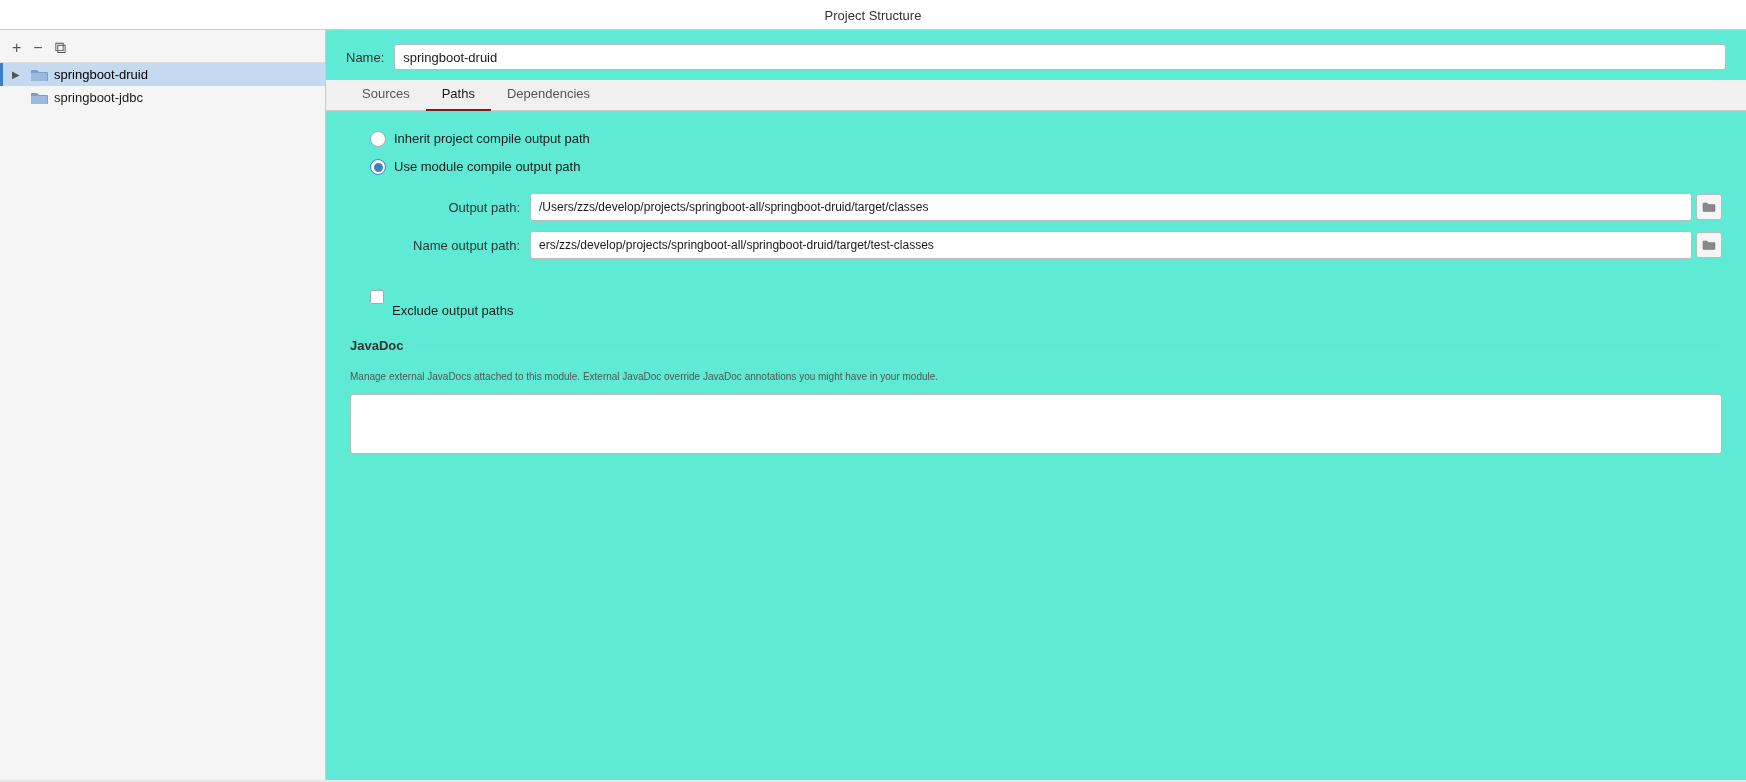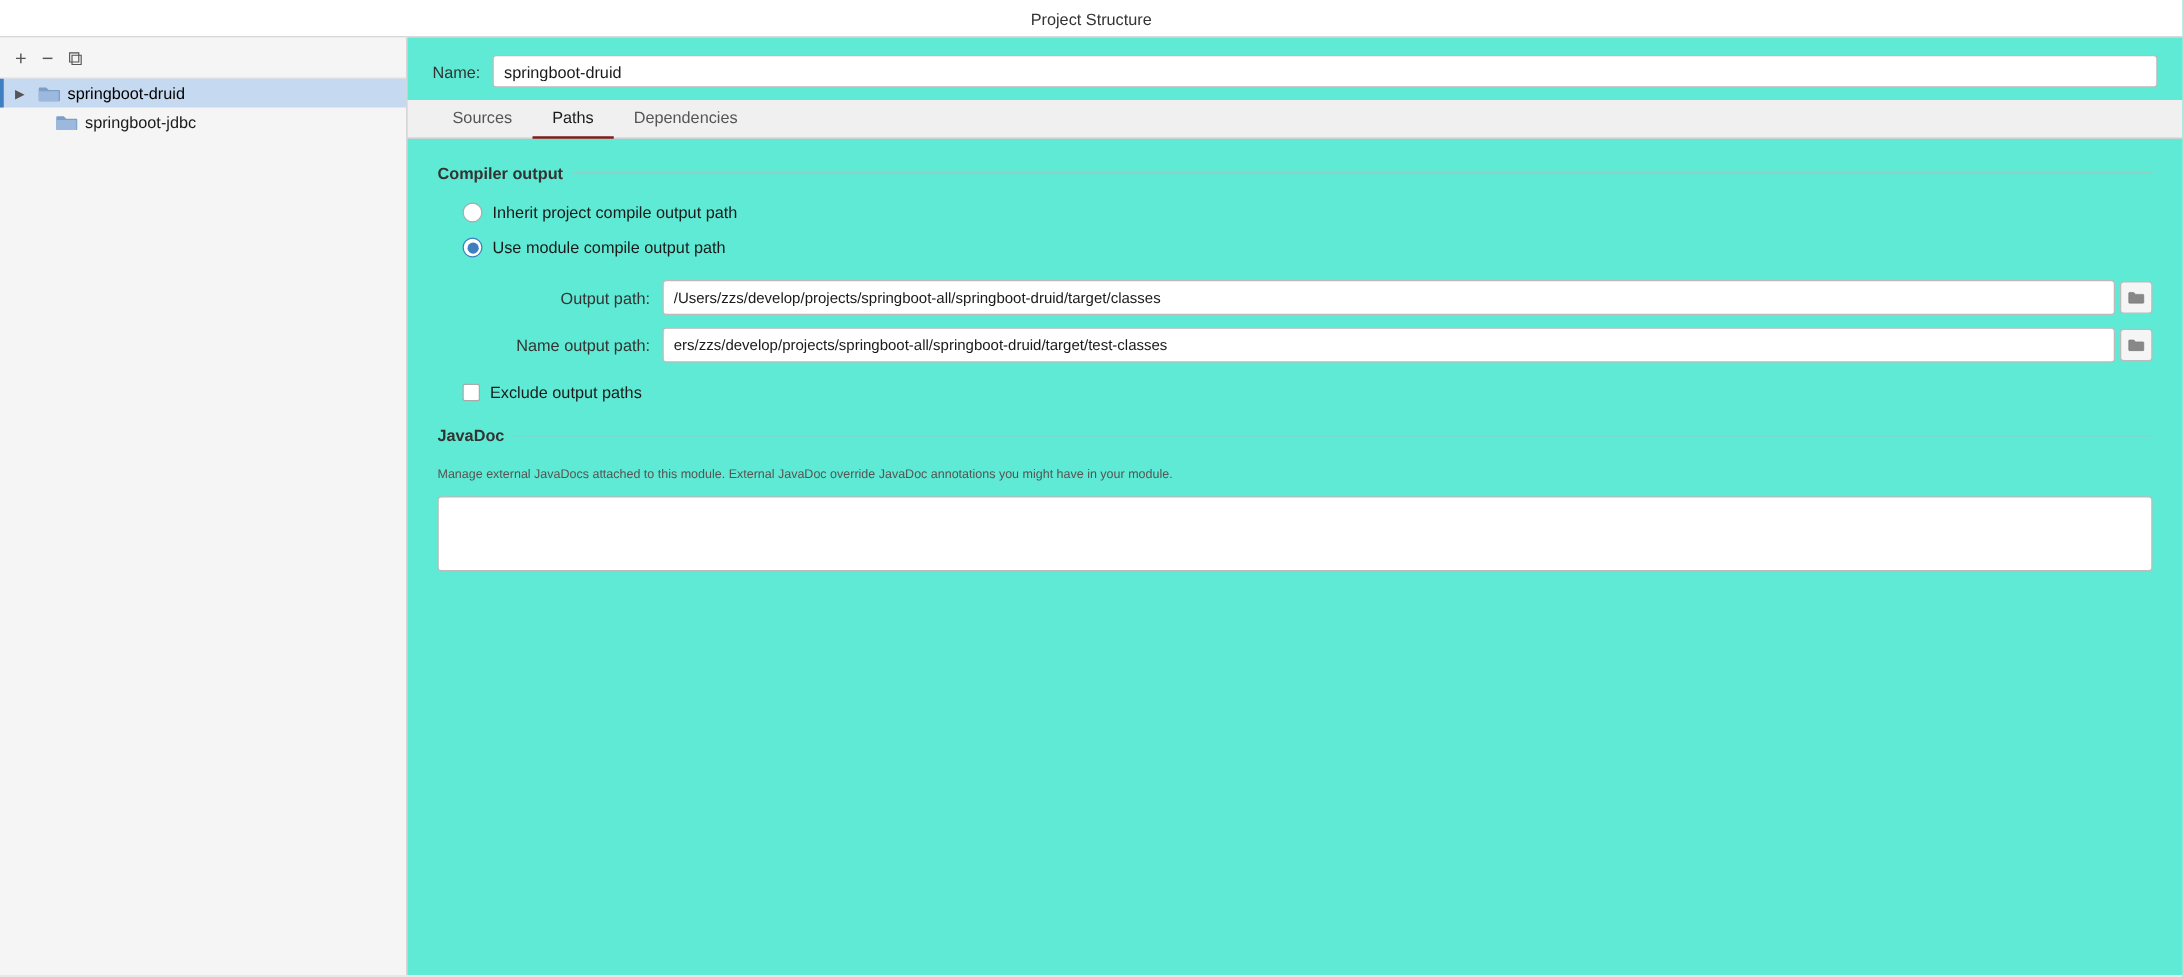--- a/index.html
+++ b/index.html
@@ -53,21 +53,21 @@
       align-items: center;
       padding: 4px 8px 4px 12px;
       cursor: pointer;
       gap: 6px;
       position: relative;
     }
     .sidebar-item.selected {
       background: #c5d9f1;
     }
     .sidebar-item-indent {
-      padding-left: 44px;
+      padding-left: 30px;
     }
     .sidebar-item .arrow {
       font-size: 10px;
       color: #555;
       width: 12px;
     }
     .folder-icon {
       width: 18px;
       height: 14px;
       display: inline-block;
@@ -278,20 +278,21 @@
       width: 14px;
       height: 14px;
       border: 1.5px solid #aaa;
       border-radius: 2px;
       background: #fff;
       flex-shrink: 0;
     }
     .checkbox-label {
       font-size: 13px;
       color: #1a1a1a;
+      margin-top: 28px;
     }
 
     
     .javadoc-section {
       margin-top: 4px;
     }
     .javadoc-desc {
       font-size: 10px;
       color: #555;
       margin: 6px 0 10px 0;
@@ -358,24 +359,20 @@
       <div class="tab active">
         <span>Paths</span>
       </div>
       <div class="tab">
         <span>Dependencies</span>
       </div>
     </div>
 
     <div class="panel-content">
 
-      <div class="section-header">
-        <span class="section-title">Compiler output</span>
-        <div class="section-line"></div>
-      </div>
 
       <div class="radio-group">
 
         <div class="radio-row">
           <div class="radio-outer">
           </div>
           <span class="radio-label">Inherit project compile output path</span>
         </div>
 
         <div class="radio-row">

